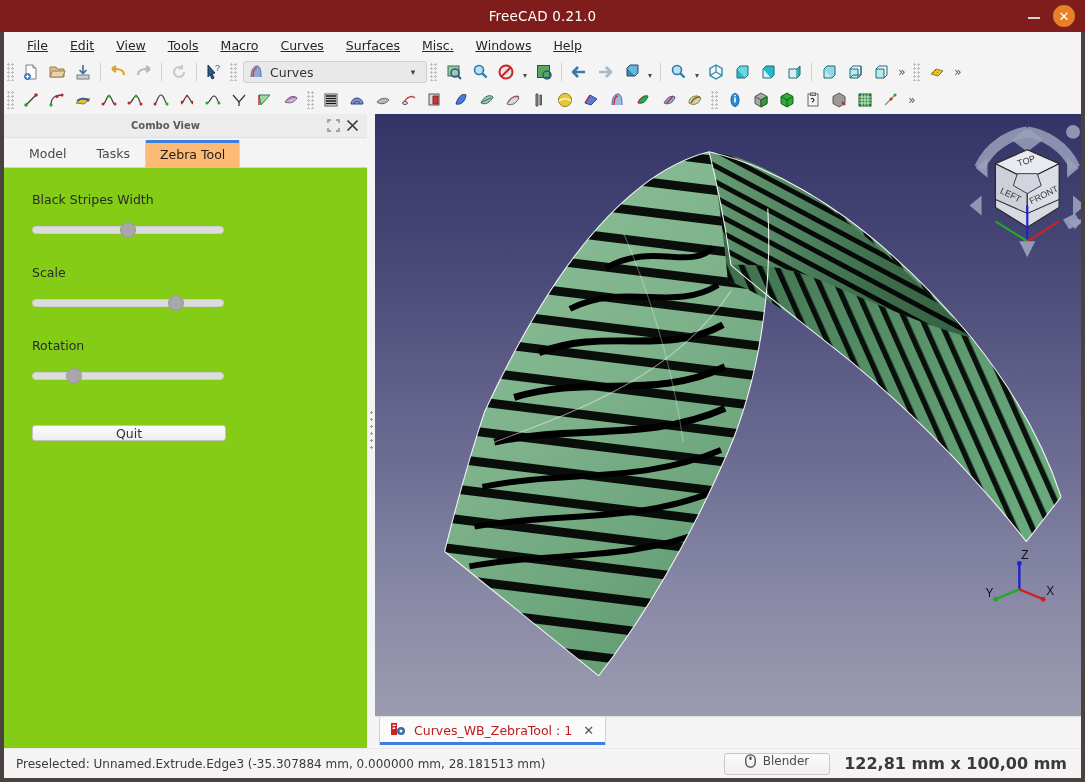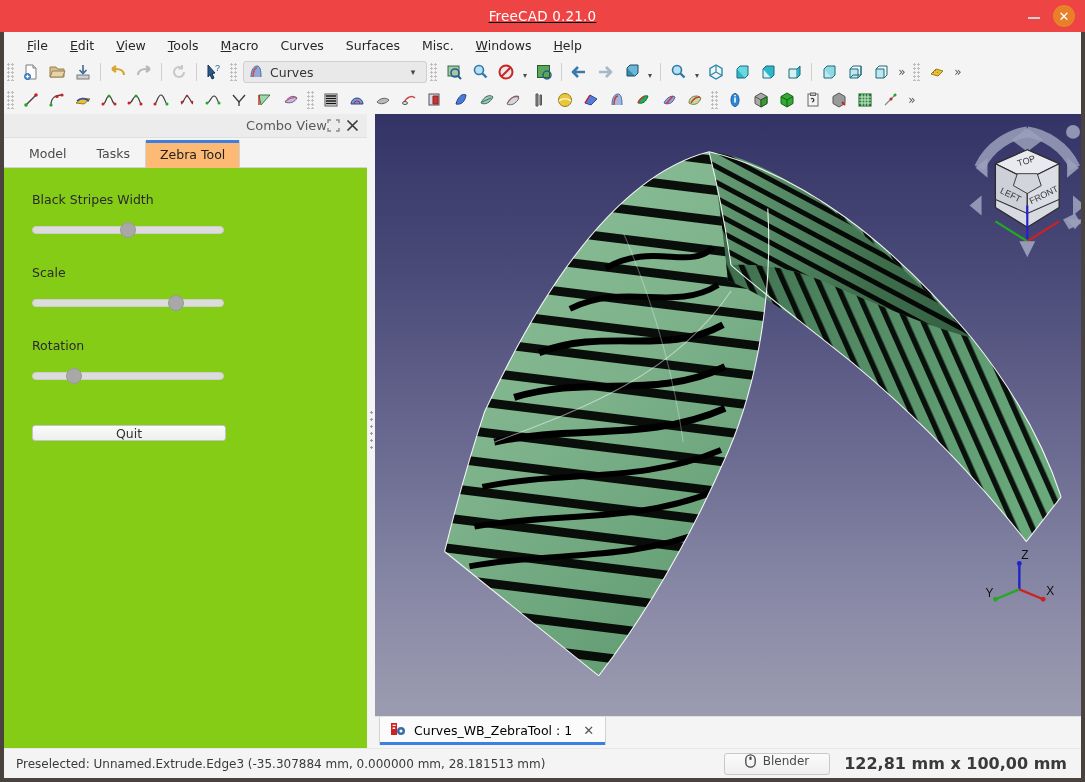--- a/index.html
+++ b/index.html
@@ -12,23 +12,23 @@
   #app {
     position: relative;
     width: 1085px; height: 782px;
     background: #4a423e;
     display: flex; flex-direction: column;
   }
 
   
   .titlebar {
     height: 32px; flex: 0 0 32px;
-    background: #ef4444;
+    background: #7f1d1d;
     position: relative;
-    display: flex; align-items: center; justify-content: center; text-decoration: underline;
+    display: flex; align-items: center; justify-content: center;
   }
   .title-text {
     color: #ffffff; font-size: 13.5px; letter-spacing: .2px;
   }
   .win-btns {
     position: absolute; right: 10px; top: 0; height: 32px;
     display: flex; align-items: center; gap: 12px;
   }
   .btn-min {
     width: 14px; height: 14px; position: relative; cursor: pointer;
@@ -55,21 +55,21 @@
 
   
   .menubar {
     height: 26px; flex: 0 0 26px;
     background: #f4f4f4;
     display: flex; align-items: center;
     padding-left: 12px; gap: 0px;
   }
   .menu-item {
     padding: 3px 11px; font-size: 12.5px; color: #262626;
-    cursor: default; white-space: nowrap;
+    cursor: default; white-space: nowrap; text-decoration: underline;
   }
   .menu-item u { text-decoration: underline; }
 
   
   .toolbar-row {
     height: 28px; flex: 0 0 28px;
     background: #f4f4f4;
     display: flex; align-items: center;
     overflow: hidden;
   }
@@ -126,21 +126,21 @@
     background: #f4f4f4;
     min-height: 0;
   }
   .panel-header {
     height: 24px; flex: 0 0 24px;
     background: #ececec;
     display: flex; align-items: center; position: relative;
     border-bottom: 1px solid #e0e0e0;
   }
   .panel-title {
-    flex: 1 1 auto; text-align: right; font-size: 13px; color: #5a5a5a;
+    flex: 1 1 auto; text-align: center; font-size: 10px; color: #5a5a5a; font-weight: bold;
   }
   .panel-actions { display: flex; align-items: center; gap: 6px; padding-right: 8px; }
   .pa-btn { cursor: pointer; display: flex; align-items:center; }
 
   .tabs {
     height: 30px; flex: 0 0 30px;
     display: flex; align-items: flex-end;
     border-bottom: 1px solid #d2d2d2;
     padding-left: 10px;
     background: #f4f4f4;
@@ -222,21 +222,21 @@
   .doctab {
     height: 28px; display: flex; align-items: center; gap: 8px;
     padding: 0 8px 0 10px; background: #fbfbfb;
     border: 1px solid #d2d2d2; border-top: none;
     position: relative; cursor: pointer;
   }
   .doctab::after {
     content: ""; position: absolute; left: 0; right: 0; bottom: -1px;
     height: 3px; background: #3c7fe0;
   }
-  .doctab-label { font-size: 12.5px; color: #000000; white-space: nowrap; }
+  .doctab-label { font-size: 12.5px; color: #b91c1c; white-space: nowrap; }
   .doctab-close {
     font-size: 13px; color: #555; padding: 0 3px; cursor: pointer;
   }
 
   
   .statusbar {
     height: 30px; flex: 0 0 30px;
     background: #f4f4f4;
     display: flex; align-items: center;
     padding: 0 14px 0 12px; gap: 14px;

